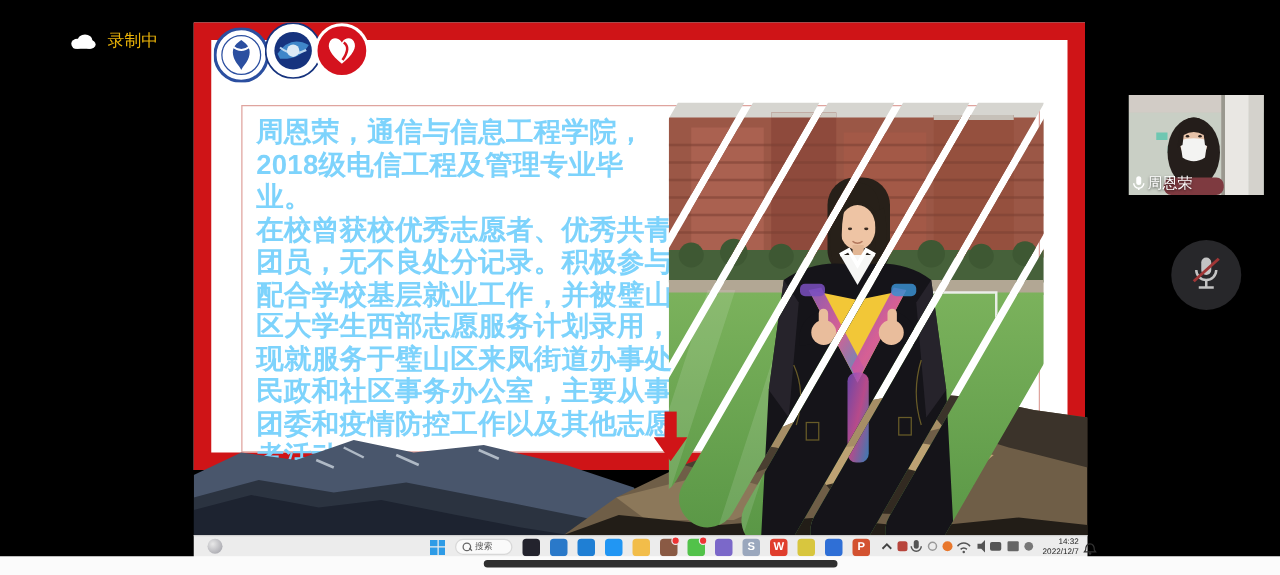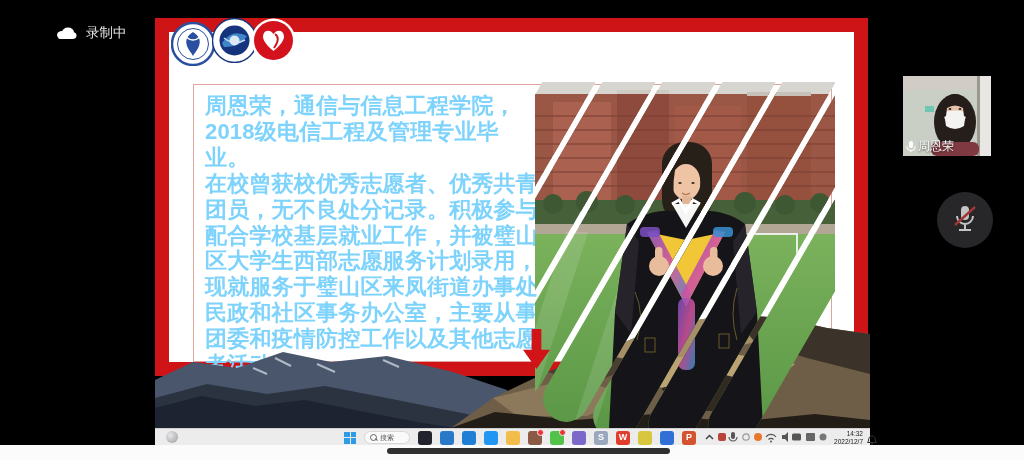--- a/index.html
+++ b/index.html
@@ -50,22 +50,22 @@
   .tb-clock{position:absolute;left:664px;top:1px;width:44px;text-align:right;font-size:6.5px;
             line-height:7.5px;color:#222;}
   .tb-bell{position:absolute;left:711px;top:2px;}
 
   .bottom-strip{position:absolute;left:0;top:445px;width:1024px;height:15px;background:#fbfbfb;z-index:5;}
   .gesture-bar{position:absolute;left:387px;top:448px;width:283px;height:6px;border-radius:3px;
                background:#2f2f2f;z-index:6;}
 
   
   .recording{position:absolute;left:55px;top:24px;display:flex;align-items:center;gap:9px;
-             z-index:6;color:#e5e5e5;font-size:13.5px;}
-  .video-thumb{position:absolute;left:903px;top:76px;width:88px;height:80px;z-index:6;overflow:hidden;background:#c9cfc5;}
+             z-index:6;color:#eab308;font-size:13.5px;}
+  .video-thumb{position:absolute;left:903px;top:76px;width:108px;height:80px;z-index:6;overflow:hidden;background:#c9cfc5;}
   .video-label{position:absolute;left:3px;bottom:1px;display:flex;align-items:center;gap:2px;
                color:#fff;font-size:12px;text-shadow:0 1px 2px rgba(0,0,0,.65);}
   .mic-btn{position:absolute;left:937px;top:192px;width:56px;height:56px;border-radius:50%;
            background:#27272a;z-index:6;display:flex;align-items:center;justify-content:center;}
 </style>
 </head>
 <body>
 
 <div class="canvas">
 

